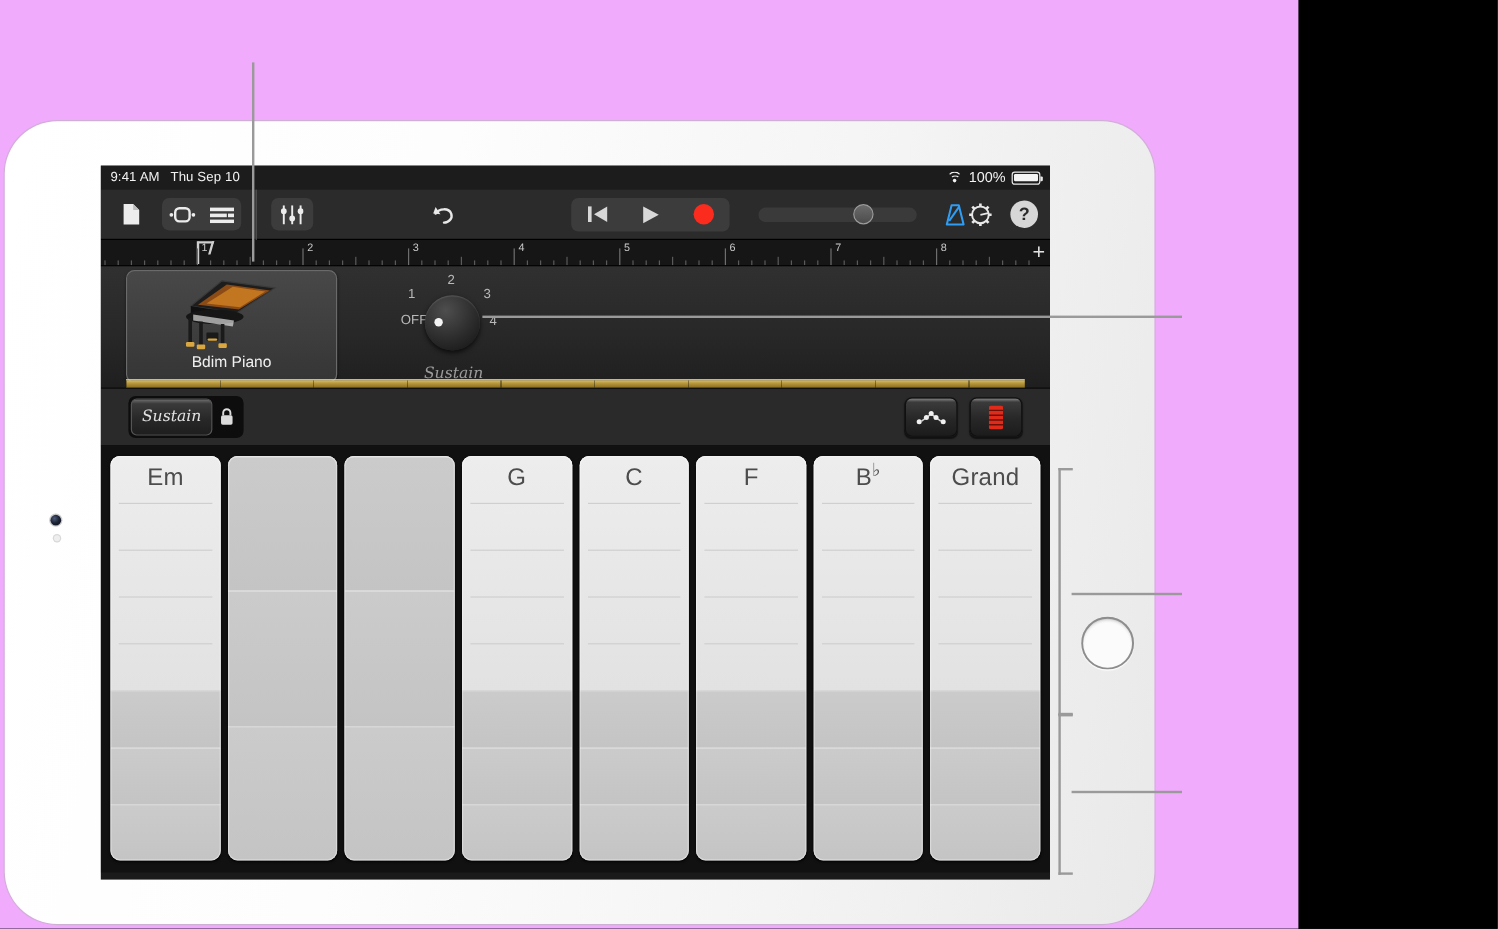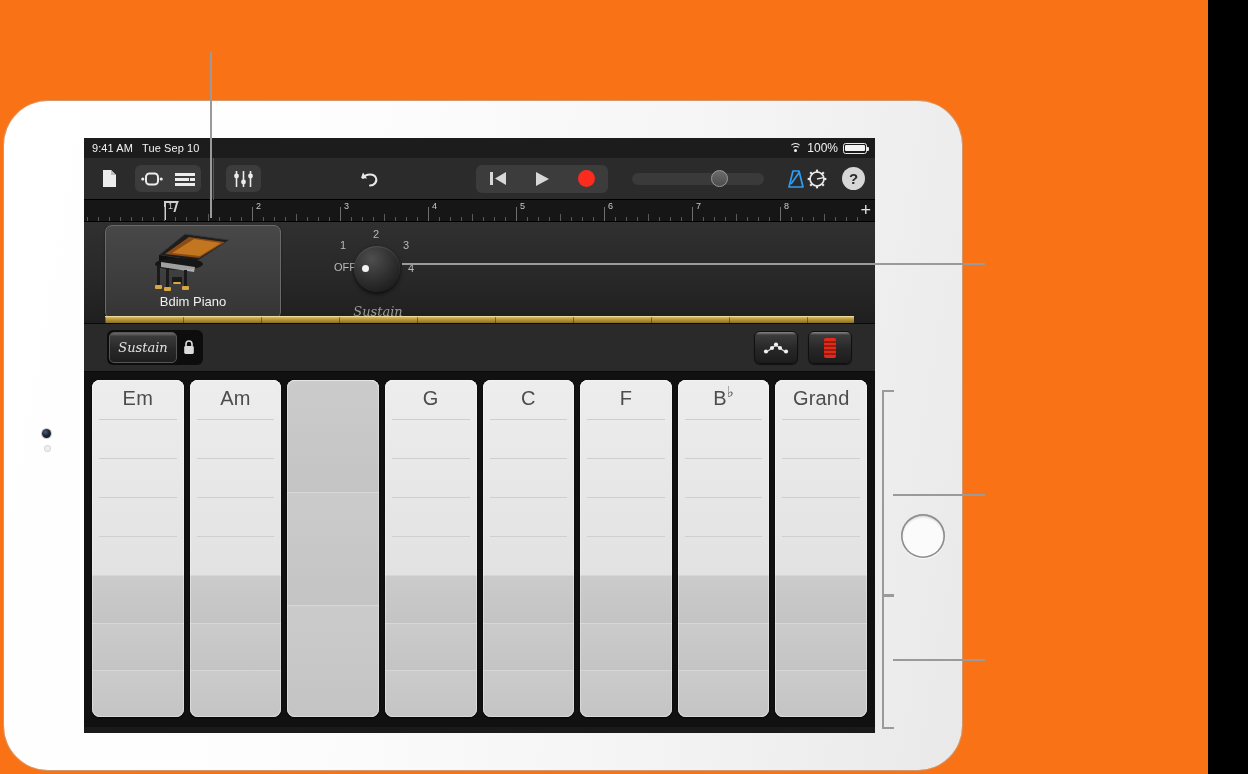--- a/index.html
+++ b/index.html
@@ -2,21 +2,21 @@
 <html><head>
 <meta charset="utf-8">
 <title>GarageBand Chord Strips</title>
 <style>
   * { box-sizing: border-box; margin: 0; padding: 0; }
   html, body {
     width: 1248px; height: 774px;
     background: #000; overflow: hidden;
     font-family: "Liberation Sans", sans-serif;
   }
-  #root { position: relative; width: 1208px; height: 774px; background: #f97316; }
+  #root { position: relative; width: 1082px; height: 774px; background: #f0abfc; }
 
   
   .device {
     position: absolute; left: 4px; top: 101px;
     width: 958px; height: 669px;
     background: linear-gradient(100deg,#ffffff 0%,#fdfdfd 35%,#f4f4f4 70%,#e9e9e9 100%);
     border-radius: 44px;
     box-shadow: 0 0 0 1px rgba(180,180,180,.55);
   }
   .device-camera {
@@ -250,21 +250,21 @@
     <div class="device-camera"></div>
     <div class="device-sensor"></div>
     <div class="device-home"></div>
   </div>
 
   <div class="screen">
 
     <div class="statusbar">
       <div class="sb-left">
         <span>9:41 AM</span>
-        <span>Tue Sep 10</span>
+        <span>Thu Sep 10</span>
       </div>
       <div class="sb-right">
         <span class="wifi-icon">
             <i></i>
             <i></i>
             <i></i>
           </span>
         <span>100%</span>
         <span class="battery">
             <span></span>
@@ -537,27 +537,20 @@
             <div class="divider" style="top: 60%;"></div>
             <div class="divider" style="top: 80%;"></div>
           </div>
           <div class="strip-bass">
             <div class="bass-row"></div>
             <div class="bass-row"></div>
             <div class="bass-row"></div>
           </div>
         </div>
         <div class="strip">
-          <div class="strip-top">
-            <div class="chord-name">Am</div>
-            <div class="divider" style="top: 20%;"></div>
-            <div class="divider" style="top: 40%;"></div>
-            <div class="divider" style="top: 60%;"></div>
-            <div class="divider" style="top: 80%;"></div>
-          </div>
           <div class="strip-bass">
             <div class="bass-row"></div>
             <div class="bass-row"></div>
             <div class="bass-row"></div>
           </div>
         </div>
         <div class="strip">
           <div class="strip-bass">
             <div class="bass-row"></div>
             <div class="bass-row"></div>

